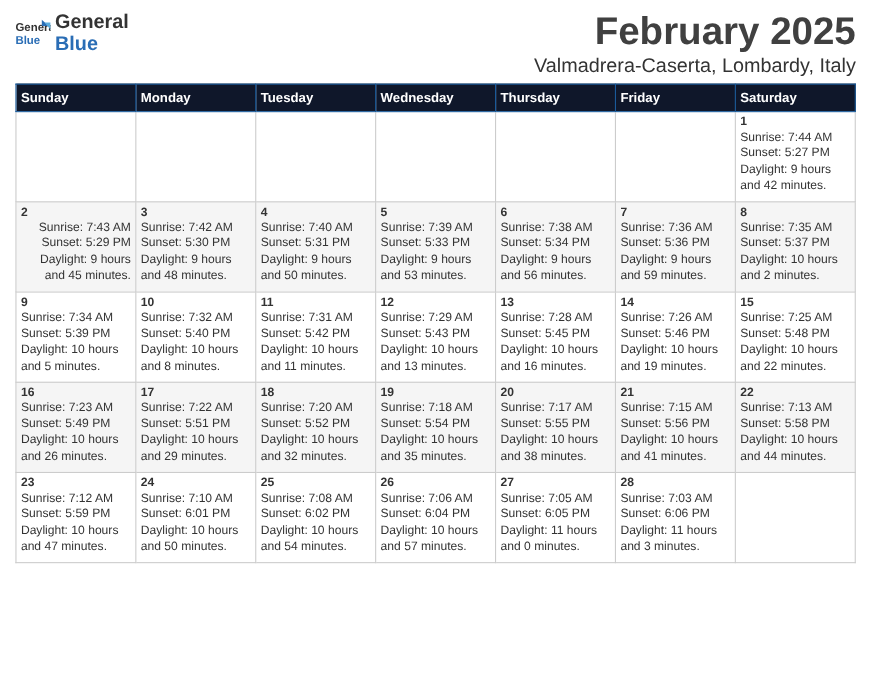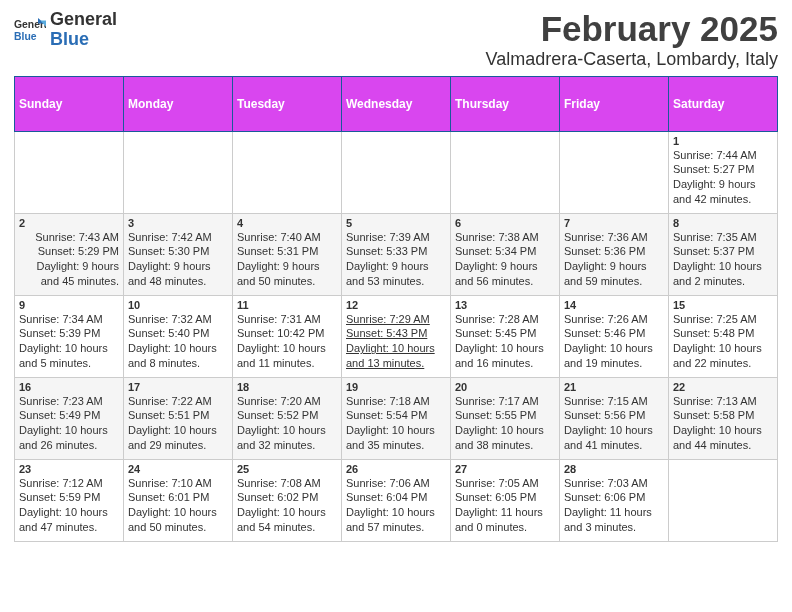--- a/index.html
+++ b/index.html
@@ -51,25 +51,25 @@
       font-size: 18px;
       font-weight: normal;
       color: #333;
     }
     .calendar {
       width: 100%;
       border-collapse: collapse;
       table-layout: fixed;
     }
     .calendar th {
-      background-color: #d946ef;
+      background-color: #0f172a;
       color: #fff;
       font-size: 12px;
       font-weight: bold;
-      padding: 20px 4px;
+      padding: 5px 4px;
       text-align: left;
       border: 1px solid #1a5a9a;
     }
     .calendar td {
       border: 1px solid #ccc;
       vertical-align: top;
       padding: 3px 4px;
       font-size: 9.5px;
       color: #333;
       height: 82px;
@@ -196,26 +196,26 @@
           </td>
           <td>
             <span class="day-num">10</span>
             <div class="day-info" style="white-space: pre-line;">Sunrise: 7:32 AM
 Sunset: 5:40 PM
 Daylight: 10 hours and 8 minutes.</div>
           </td>
           <td>
             <span class="day-num">11</span>
             <div class="day-info" style="white-space: pre-line;">Sunrise: 7:31 AM
-Sunset: 10:42 PM
+Sunset: 5:42 PM
 Daylight: 10 hours and 11 minutes.</div>
           </td>
           <td>
             <span class="day-num">12</span>
-            <div class="day-info" style="white-space: pre-line; text-decoration: underline;">Sunrise: 7:29 AM
+            <div class="day-info" style="white-space: pre-line;">Sunrise: 7:29 AM
 Sunset: 5:43 PM
 Daylight: 10 hours and 13 minutes.</div>
           </td>
           <td>
             <span class="day-num">13</span>
             <div class="day-info" style="white-space: pre-line;">Sunrise: 7:28 AM
 Sunset: 5:45 PM
 Daylight: 10 hours and 16 minutes.</div>
           </td>
           <td>

